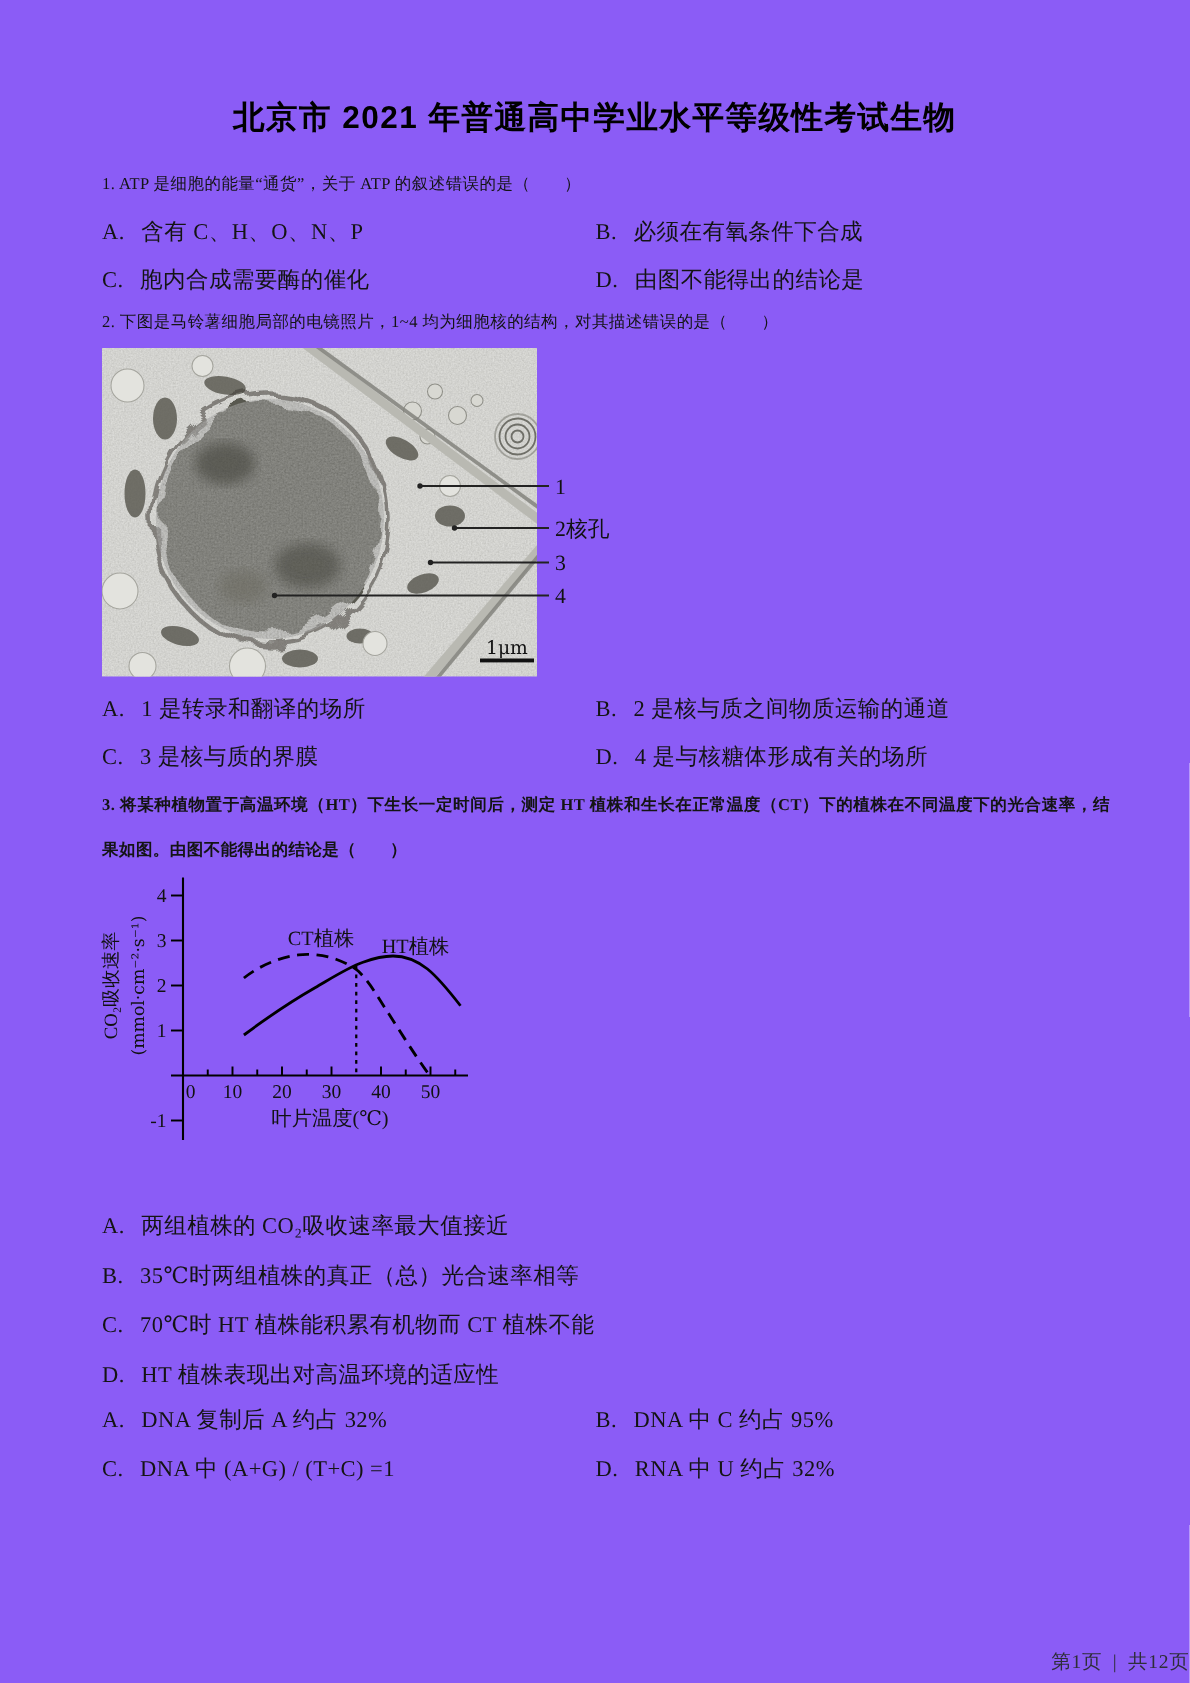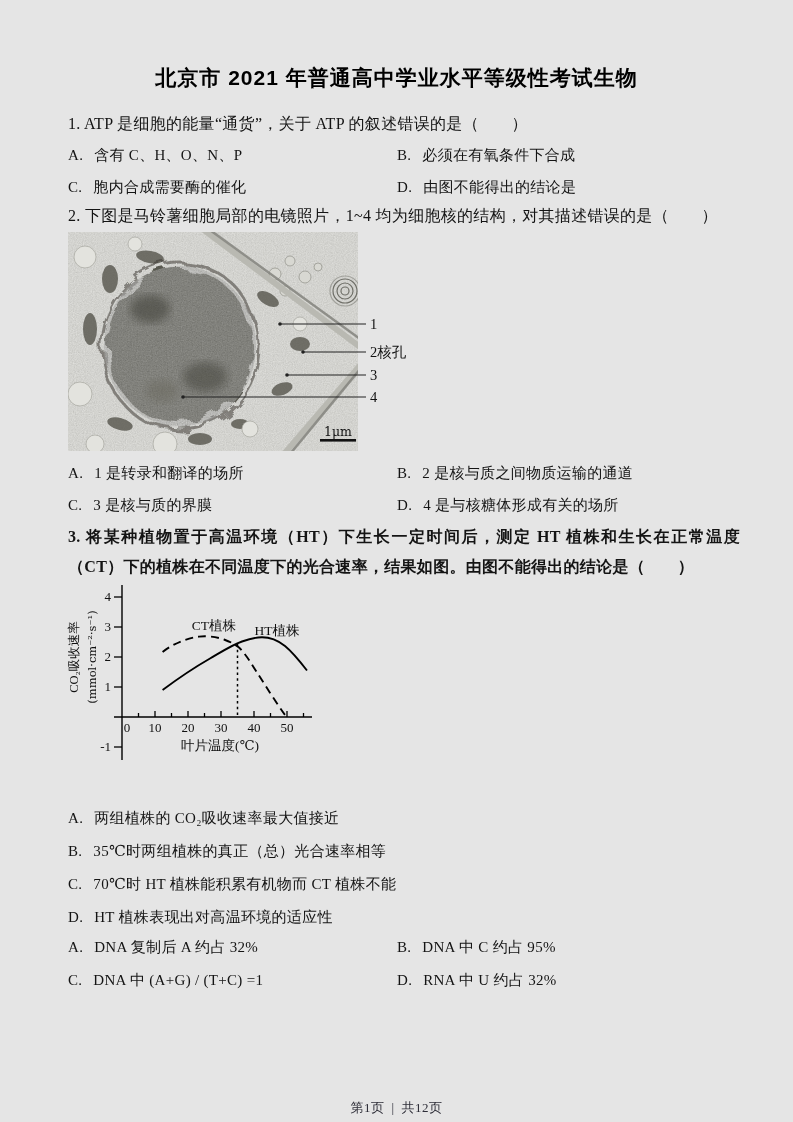--- a/index.html
+++ b/index.html
@@ -2,37 +2,37 @@
 <html><head>
 <meta charset="utf-8">
 <style>
   * { box-sizing: border-box; }
   html, body { margin: 0; padding: 0; }
   body {
     width: 793px; height: 1122px; background: #ffffff;
     font-family: "Liberation Serif", "DejaVu Serif", serif;
     color: #141414;
   }
-  .page { position: relative; width: 793px; height: 1122px; overflow: hidden; background: #e5e5e5; }
+  .page { position: relative; width: 793px; height: 1122px; overflow: hidden; background: #8b5cf6; }
   .title {
     position: absolute; top: 64px; left: 0; width: 100%;
     text-align: center; font-family: "Liberation Sans", "DejaVu Sans", sans-serif;
     font-weight: 700; font-size: 21px; letter-spacing: 1px; color: #000;
   }
   .content { position: absolute; top: 106px; left: 68px; width: 672px; }
-  .stem { font-size: 16px; line-height: 19px; margin: 0; letter-spacing: .3px; }
+  .stem { font-size: 11px; line-height: 19px; margin: 0; letter-spacing: .3px; }
   .stem.wrap { line-height: 30px; text-align: justify; font-weight: bold; }
   .opt-grid { display: grid; grid-template-columns: 329px 1fr; }
   .opt { display: flex; font-size: 15px; line-height: 19px; letter-spacing: .3px; }
   .opt .letter { margin-right: 11px; flex: 0 0 auto; }
   .figure-svg, .chart-svg { display: block; }
   .chart-svg { margin-left: -8px; }
   .footer {
     position: absolute; top: 1099px; left: 0; width: 100%;
-    text-align: center; font-size: 13px; color: #2e2e38; letter-spacing: .5px;
+    text-align: right; font-size: 13px; color: #2e2e38; letter-spacing: .5px;
   }
   .footer .sep { margin: 0 7px; color: #2e2e38; }
   svg text { font-family: "Liberation Serif", "DejaVu Serif", serif; fill: #111; }
   svg .latin { font-family: "DejaVu Serif", serif; }
 </style>
 </head>
 <body>
 
 <div class="page">
 

